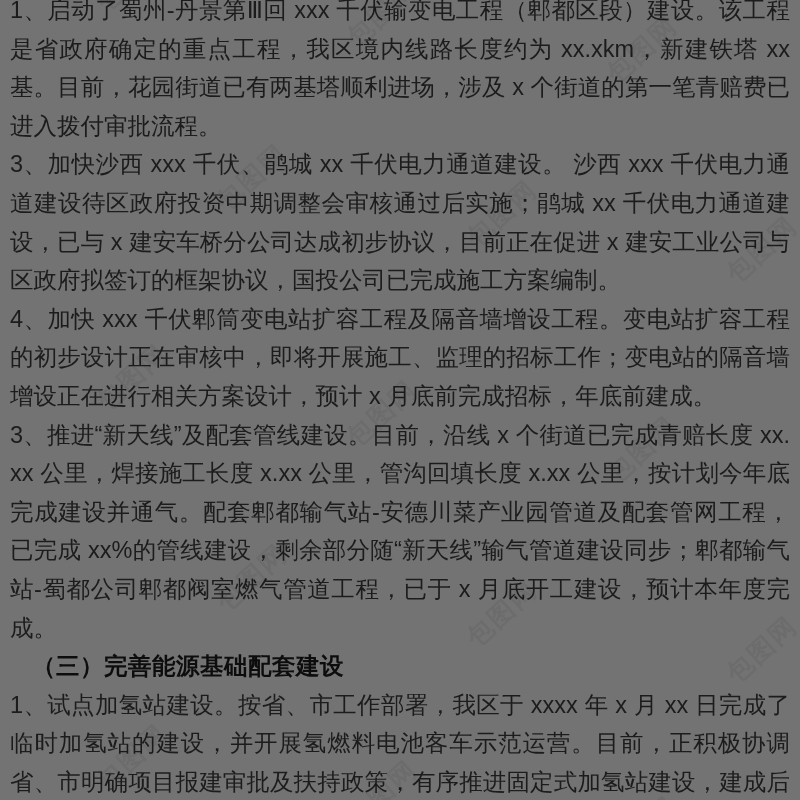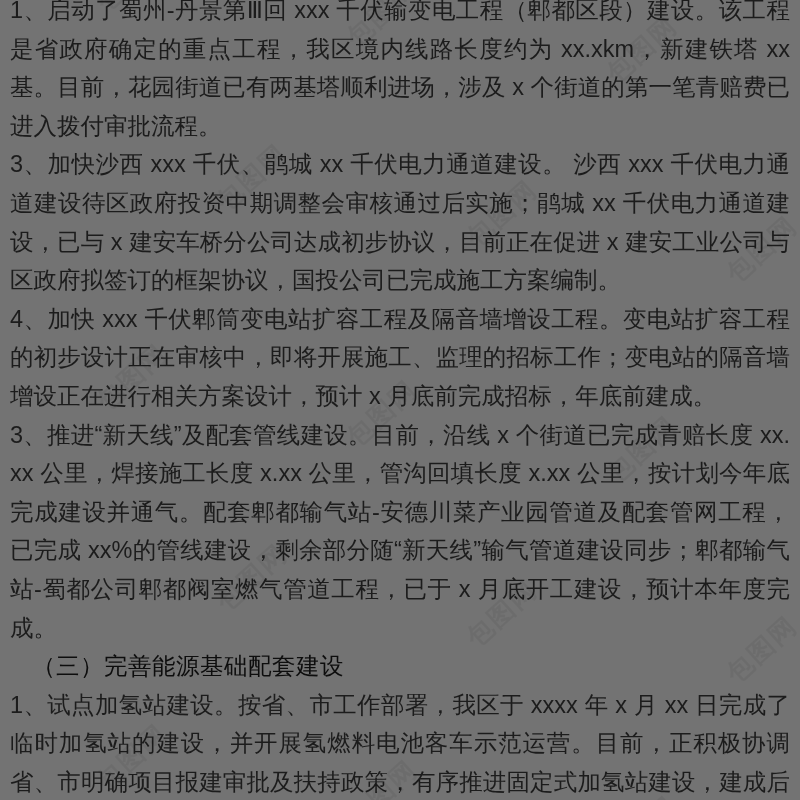--- a/index.html
+++ b/index.html
@@ -59,21 +59,21 @@
     text-justify: inter-ideograph;
     margin: 0;
     letter-spacing: 0px;
     word-break: break-all;
   }
 
   .heading {
     font-size: 23.5px;
     line-height: 38.6px;
     color: #0d0d0d;
-    font-weight: 400;
+    font-weight: 700;
     margin: 0;
     text-indent: 22px;
     letter-spacing: 0.5px;
   }
 
   
   #first-para {
     margin-top: -9px;
   }
 </style>

